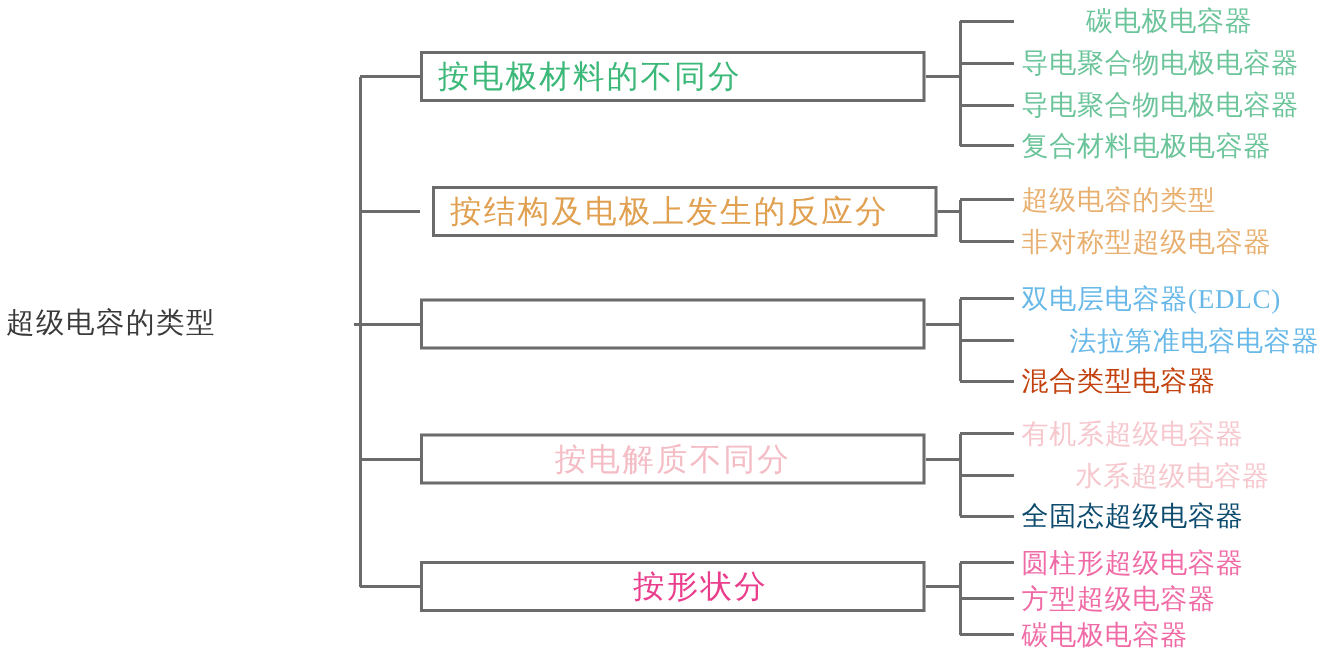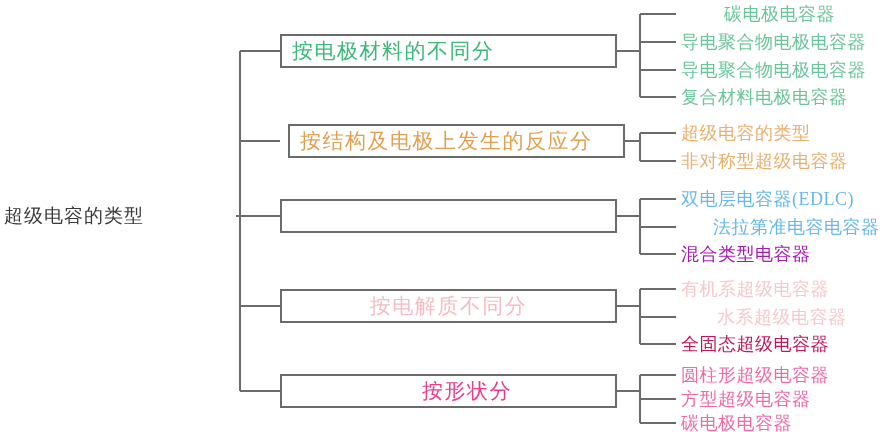--- a/index.html
+++ b/index.html
@@ -126,22 +126,22 @@
     </div>
   <div id="leaf-layer">
       <div class="leaf-label" style="left: 681px; top: 2px; color: rgb(108, 196, 154); margin-left: 43px;"><span>碳电极电容器</span></div>
       <div class="leaf-label" style="left: 681px; top: 30px; color: rgb(108, 196, 154);"><span>导电聚合物电极电容器</span></div>
       <div class="leaf-label" style="left: 681px; top: 58px; color: rgb(108, 196, 154);"><span>导电聚合物电极电容器</span></div>
       <div class="leaf-label" style="left: 681px; top: 85px; color: rgb(108, 196, 154);"><span>复合材料电极电容器</span></div>
       <div class="leaf-label" style="left: 681px; top: 121px; color: rgb(232, 176, 112);"><span>超级电容的类型</span></div>
       <div class="leaf-label" style="left: 681px; top: 149px; color: rgb(232, 176, 112);"><span>非对称型超级电容器</span></div>
       <div class="leaf-label" style="left: 681px; top: 187px; color: rgb(104, 184, 232);"><span>双电层电容器(EDLC)</span></div>
       <div class="leaf-label" style="left: 681px; top: 215px; color: rgb(104, 184, 232); margin-left: 32px;"><span>法拉第准电容电容器</span></div>
-      <div class="leaf-label" style="left: 681px; top: 242px; color: #a21caf;"><span>混合类型电容器</span></div>
+      <div class="leaf-label" style="left: 681px; top: 242px; color: #c2410c;"><span>混合类型电容器</span></div>
       <div class="leaf-label" style="left: 681px; top: 277px; color: rgb(246, 200, 206);"><span>有机系超级电容器</span></div>
       <div class="leaf-label" style="left: 681px; top: 305px; color: rgb(246, 200, 206); margin-left: 36px;"><span>水系超级电容器</span></div>
-      <div class="leaf-label" style="left: 681px; top: 332px; color: #be185d;"><span>全固态超级电容器</span></div>
+      <div class="leaf-label" style="left: 681px; top: 332px; color: #0c4a6e;"><span>全固态超级电容器</span></div>
       <div class="leaf-label" style="left: 681px; top: 363px; color: rgb(240, 107, 166);"><span>圆柱形超级电容器</span></div>
       <div class="leaf-label" style="left: 681px; top: 387px; color: rgb(240, 107, 166);"><span>方型超级电容器</span></div>
       <div class="leaf-label" style="left: 681px; top: 411px; color: rgb(240, 107, 166);"><span>碳电极电容器</span></div>
     </div>
 
 </div>
 
 </body></html>

